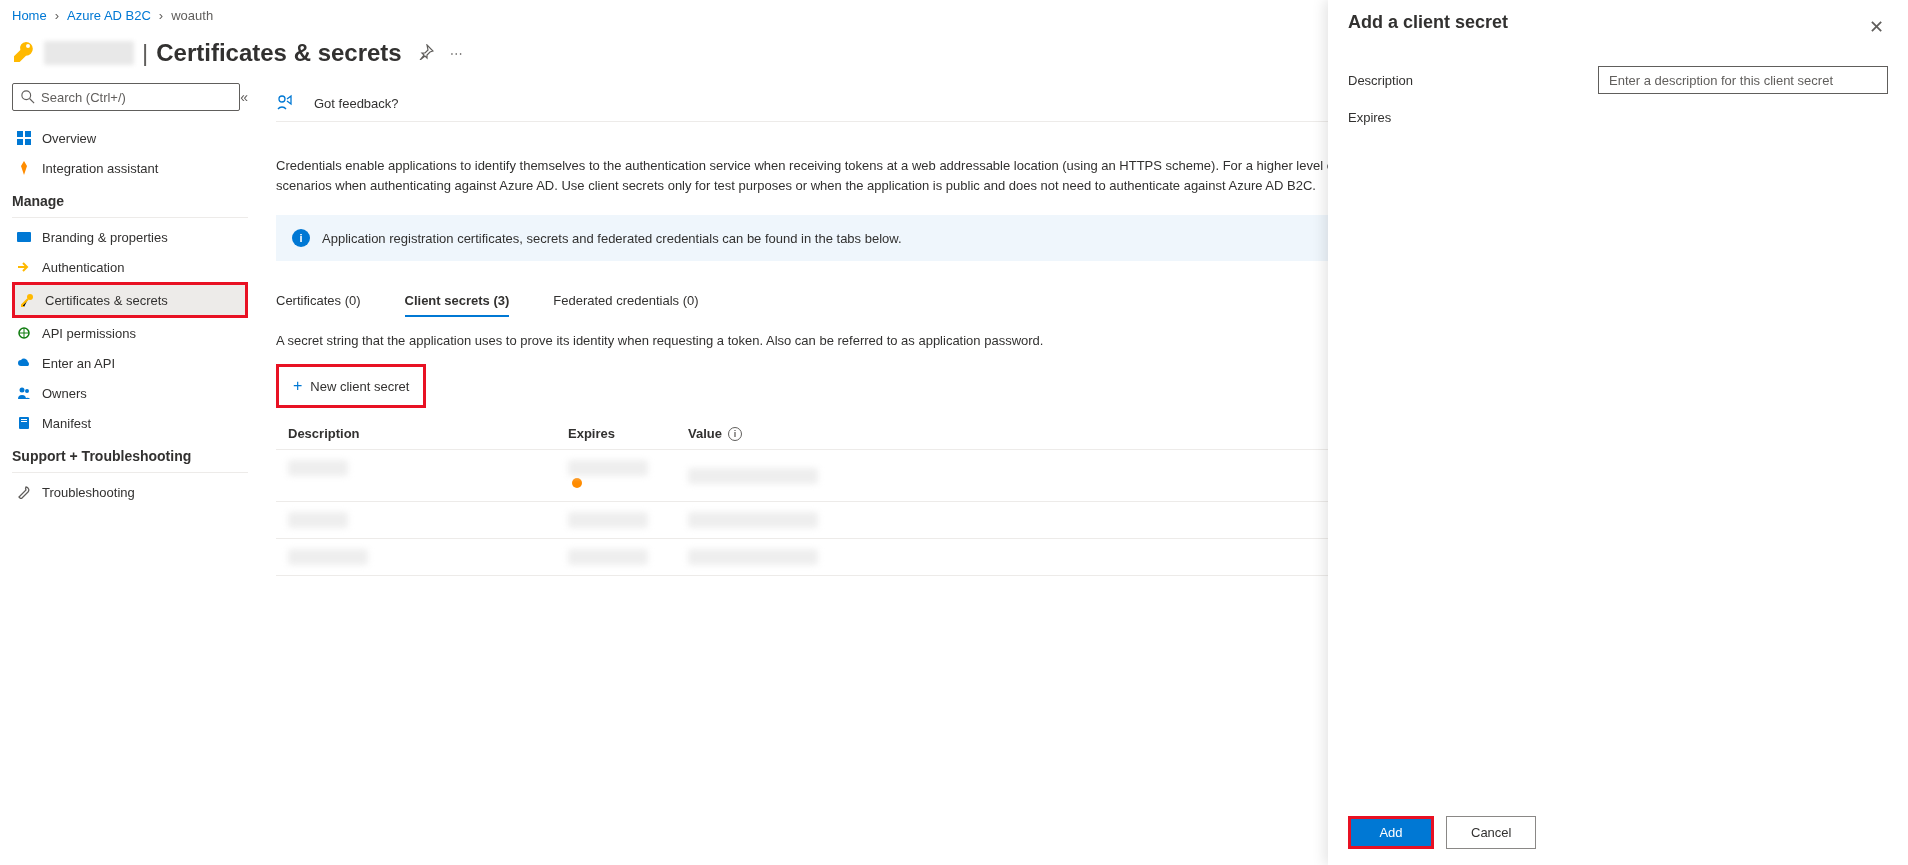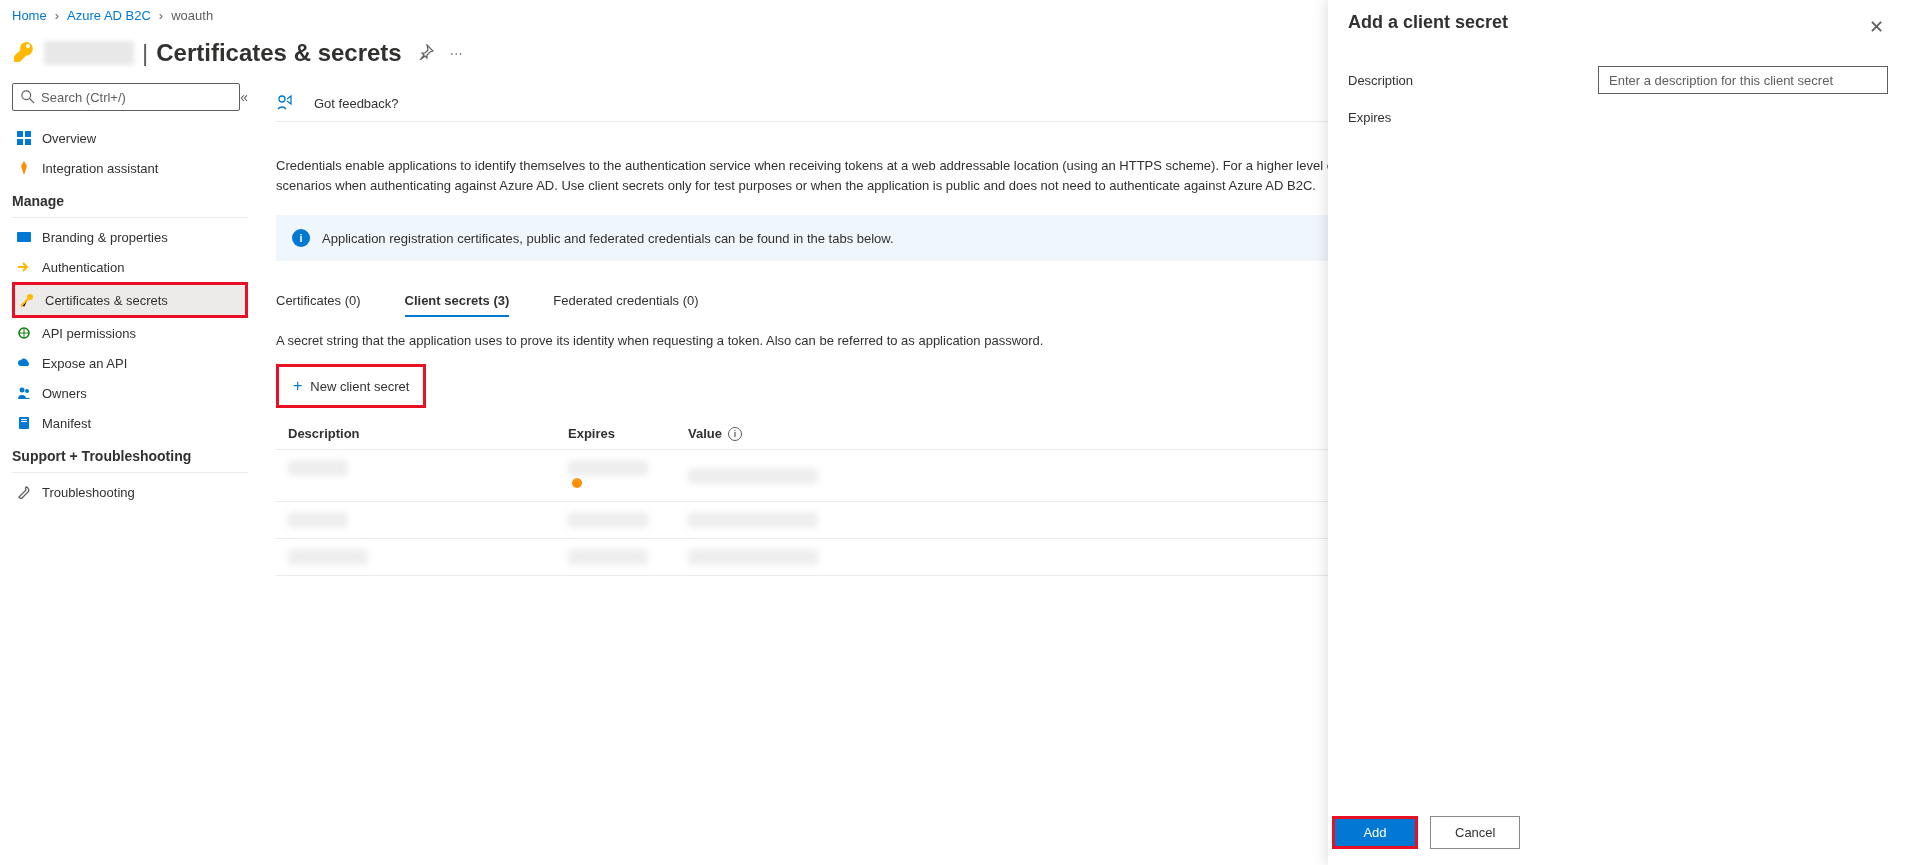--- a/index.html
+++ b/index.html
@@ -70,21 +70,21 @@
     .panel-header { display: flex; justify-content: space-between; align-items: flex-start; padding: 12px 20px 24px 20px; }
     .panel-title { font-size: 18px; font-weight: 600; }
     .close-x { cursor: pointer; font-size: 18px; color: #605e5c; padding: 4px; }
     .panel-body { flex: 1; padding: 0 20px; }
     .form-row { display: flex; align-items: center; margin-bottom: 16px; }
     .form-label { width: 250px; color: #323130; }
     .form-input { flex: 1; border: 1px solid #605e5c; padding: 5px 10px; font-size: 13px; height: 28px; }
     .form-select { flex: 1; display: flex; justify-content: space-between; align-items: center; border: 1px solid #605e5c; padding: 5px 10px; height: 28px; cursor: pointer; }
     .chevron { color: #605e5c; }
     
-    .panel-footer { padding: 16px 4px; display: flex; gap: 12px; }
+    .panel-footer { padding: 16px 20px; display: flex; gap: 12px; }
     .btn-add-wrap { border: 3px solid #e81123; display: inline-block; }
     .btn { padding: 5px 24px; font-size: 13px; cursor: pointer; border: 1px solid; min-width: 80px; }
     .btn-primary { background: #0078d4; color: #fff; border-color: #0078d4; }
     .btn-secondary { background: #fff; color: #323130; border-color: #8a8886; }
     
     ::placeholder { color: #605e5c; }
   </style>
 </head>
 <body>
 
@@ -181,21 +181,21 @@
           </svg>
         </span>
       <span class="nav-label">API permissions</span>
     </div>
     <div class="nav-item">
       <span class="nav-icon">
           <svg width="14" height="14" viewBox="0 0 14 14">
             <path fill="#0078d4" d="M4 10a3 3 0 0 1 0-6 4 4 0 0 1 7 2 2.5 2.5 0 0 1 0 4z"></path>
           </svg>
         </span>
-      <span class="nav-label">Expose an API</span>
+      <span class="nav-label">Enter an API</span>
     </div>
     <div class="nav-item">
       <span class="nav-icon">
           <svg width="14" height="14" viewBox="0 0 14 14">
             <circle cx="5" cy="4" r="2.5" fill="#0078d4"></circle>
             <circle cx="10" cy="5" r="2" fill="#0078d4"></circle>
             <path fill="#0078d4" d="M1 13a4 4 0 0 1 8 0zM8 13a3 3 0 0 1 5 0z"></path>
           </svg>
         </span>
       <span class="nav-label">Owners</span>
@@ -229,21 +229,21 @@
           <circle cx="6" cy="6" r="3" fill="none" stroke="#0078d4" stroke-width="1.3"></circle>
           <path fill="none" stroke="#0078d4" stroke-width="1.3" d="M2 16a5 5 0 0 1 8 0M11 6l4-3v8l-4-3"></path>
         </svg>
       <span>Got feedback?</span>
     </div>
     
     <p class="desc-text">Credentials enable applications to identify themselves to the authentication service when receiving tokens at a web addressable location (using an HTTPS scheme). For a higher level of assurance, we recommend using a certificate instead of a client secret for client credential scenarios when authenticating against Azure AD. Use client secrets only for test purposes or when the application is public and does not need to authenticate against Azure AD B2C.</p>
     
     <div class="info-banner">
       <div class="info-icon">i</div>
-      <span>Application registration certificates, public and federated credentials can be found in the tabs below.</span>
+      <span>Application registration certificates, secrets and federated credentials can be found in the tabs below.</span>
     </div>
     
     <div class="tabs">
       <div class="tab">Certificates (0)</div>
       <div class="tab active">Client secrets (3)</div>
       <div class="tab">Federated credentials (0)</div>
     </div>
     
     <p class="tab-desc">A secret string that the application uses to prove its identity when requesting a token. Also can be referred to as application password.</p>
     

